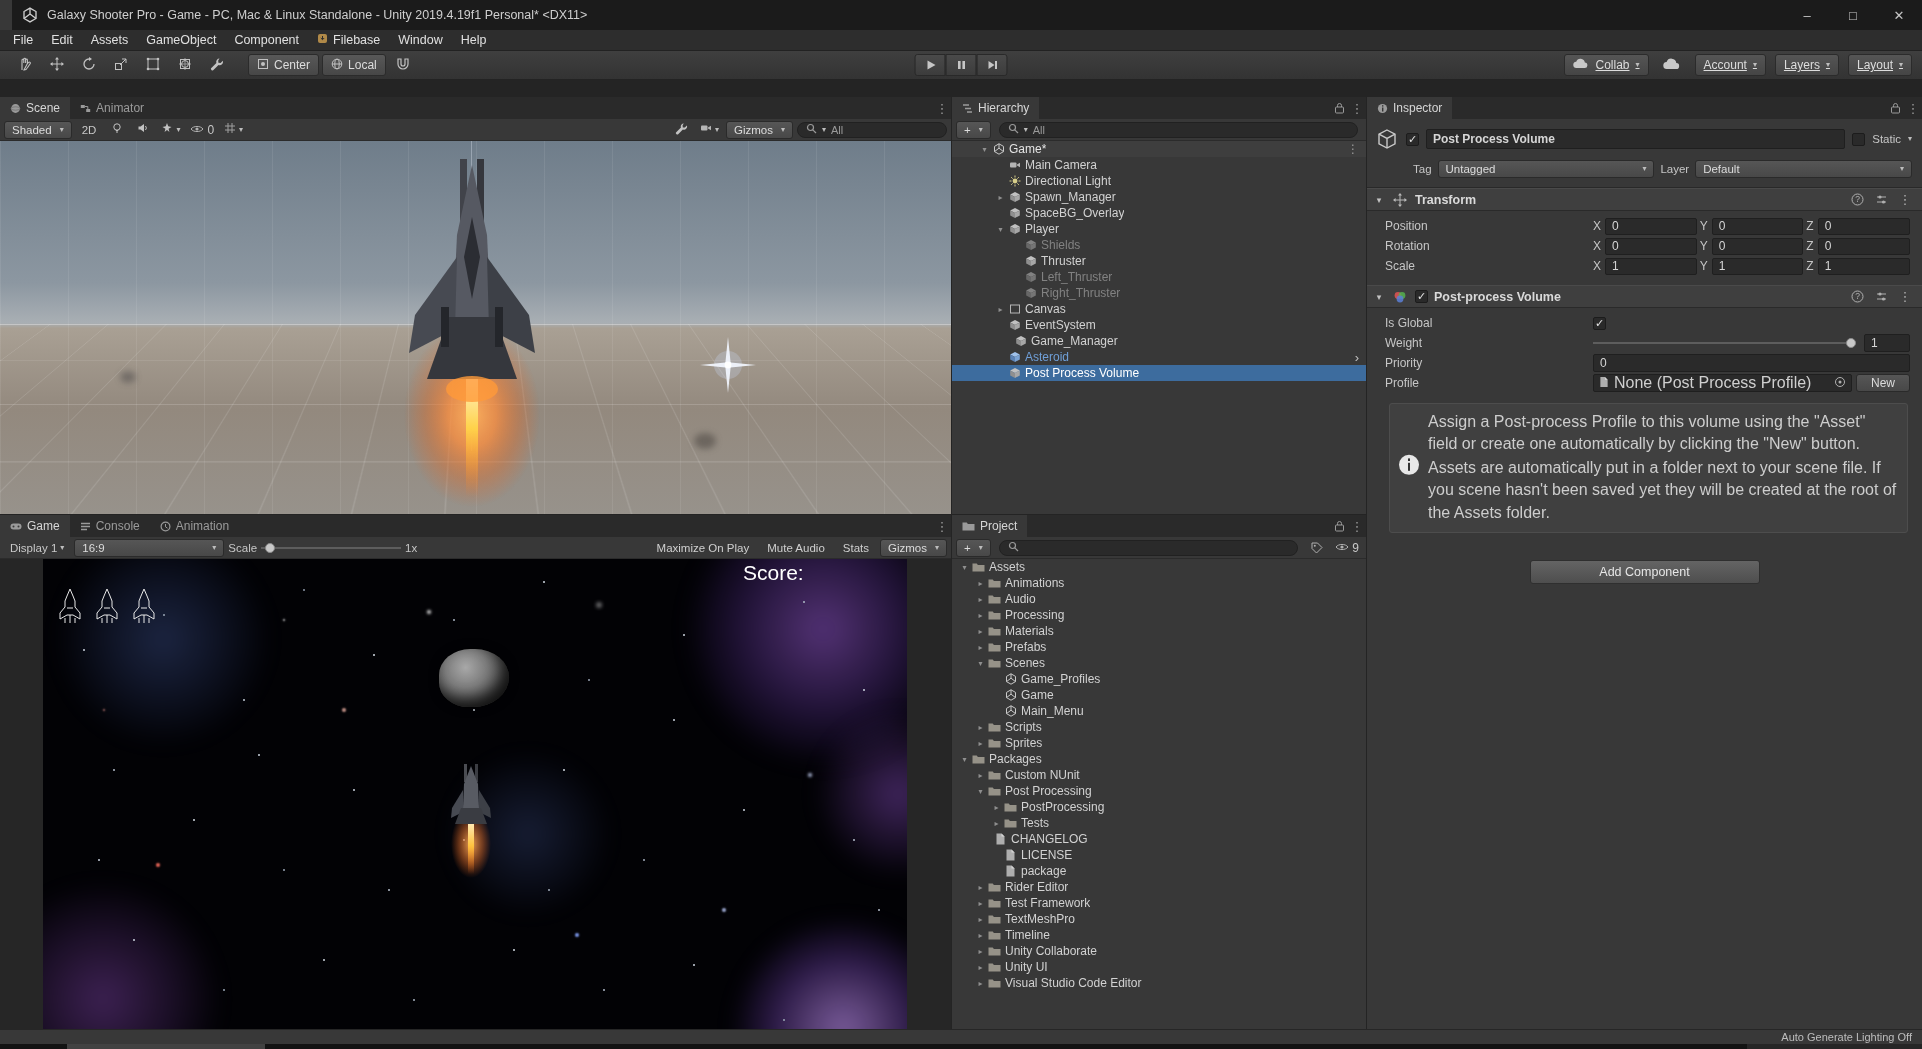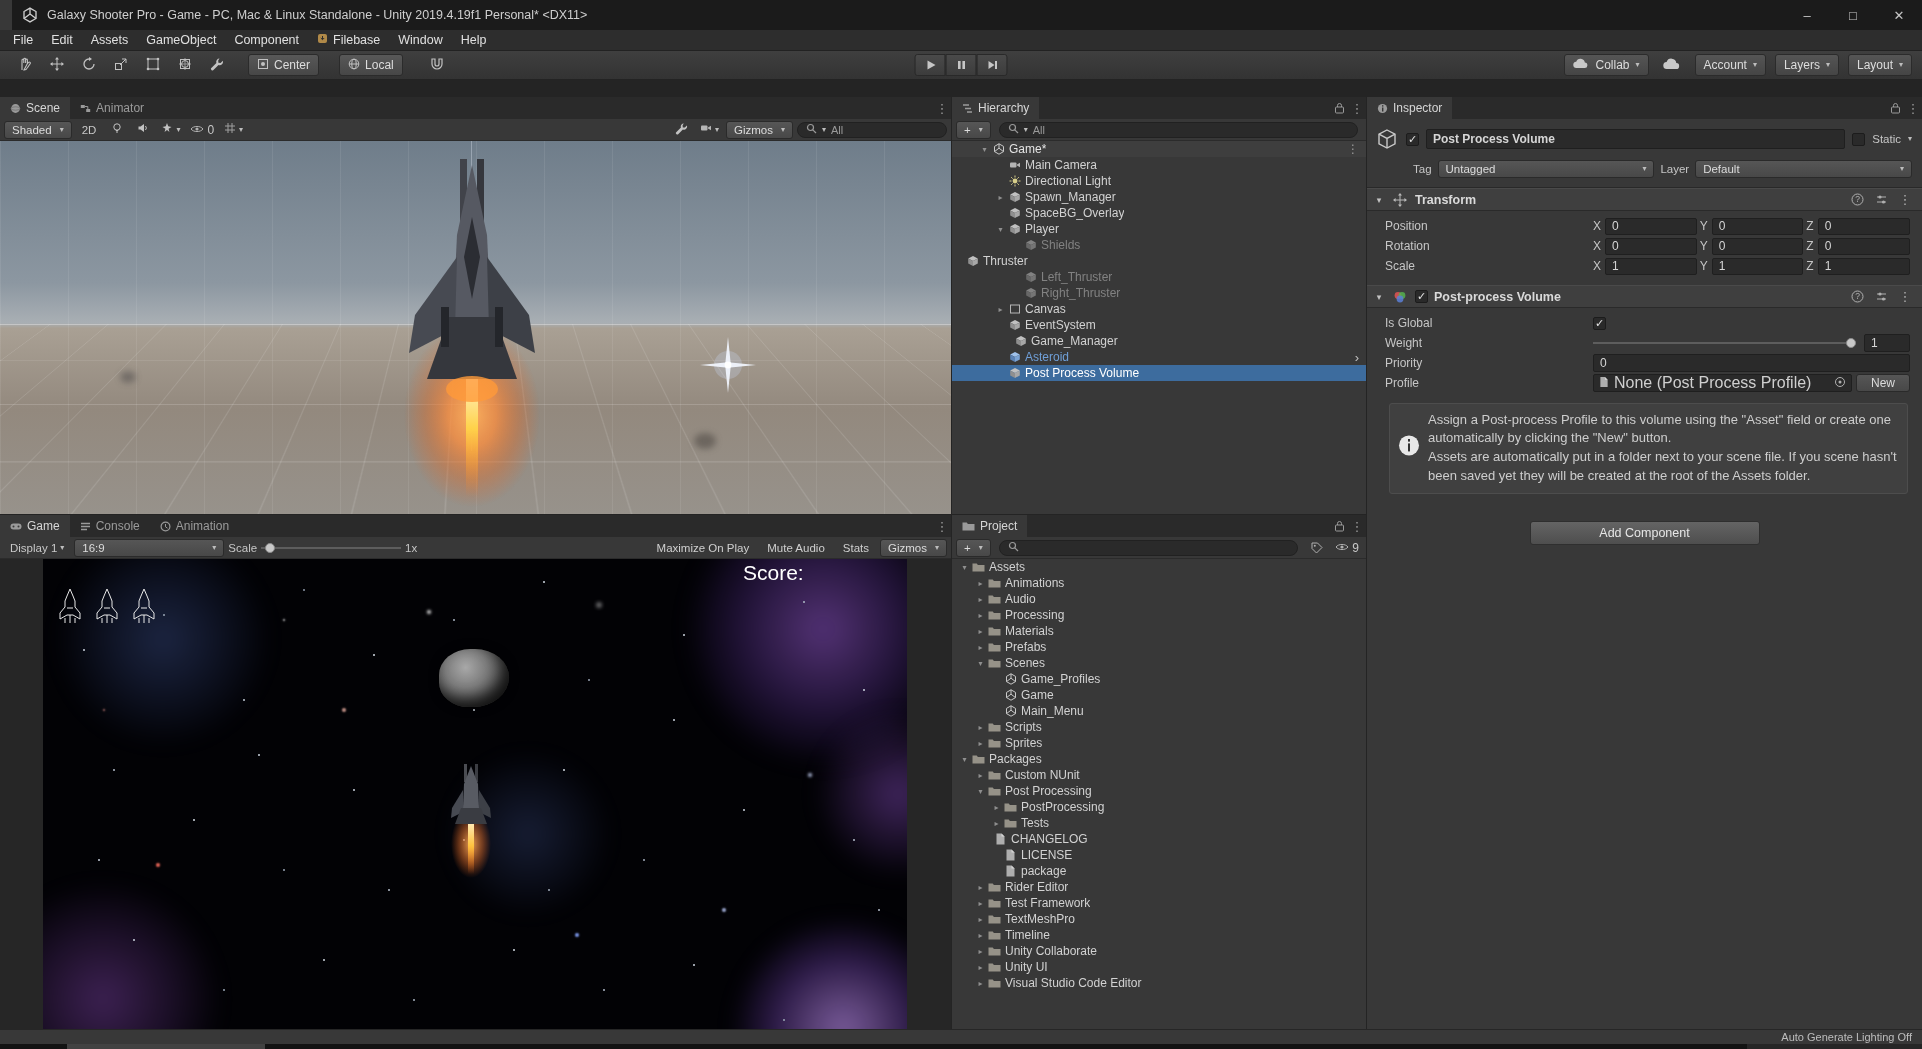--- a/index.html
+++ b/index.html
@@ -17,32 +17,32 @@
   
   .menubar{position:absolute;top:30px;left:0;right:0;height:21px;background:#2d2d2d;border-bottom:1px solid #222;
            display:flex;align-items:center;padding-left:4px;}
   .menu-item{padding:0 9px;height:100%;display:flex;align-items:center;gap:5px;font-size:12.5px;color:#e0e0e0;}
 
   
   .unitoolbar{position:absolute;top:51px;left:0;right:0;height:29px;background:linear-gradient(#3f3f3f,#333);
               border-bottom:1px solid #232323;display:flex;align-items:center;padding:0 10px;}
   .tool-group{display:flex;gap:2px;}
   .tool-btn{width:30px;height:22px;display:flex;align-items:center;justify-content:center;border-radius:3px;}
-  .pivot-group{display:flex;gap:20px;margin-left:16px;align-items:center;}
+  .pivot-group{display:flex;gap:3px;margin-left:16px;align-items:center;}
   .tb-btn{height:22px;padding:0 8px;background:linear-gradient(#585858,#474747);border:1px solid #2b2b2b;
           border-radius:3px;color:#ddd;font-size:12px;display:flex;align-items:center;gap:5px;}
   .tb-iconbtn{width:28px;height:22px;display:flex;align-items:center;justify-content:center;border-radius:3px;}
   .play-group{position:absolute;left:50%;transform:translateX(-50%);display:flex;}
   .play-btn{width:31px;height:22px;background:linear-gradient(#4a4a4a,#3c3c3c);border:1px solid #292929;
             display:flex;align-items:center;justify-content:center;}
   .play-btn:first-child{border-radius:3px 0 0 3px;}
   .play-btn:last-child{border-radius:0 3px 3px 0;}
   .right-group{margin-left:auto;display:flex;gap:9px;align-items:center;}
   .tb-drop{height:22px;padding:0 8px;background:linear-gradient(#555,#454545);border:1px solid #2b2b2b;
-           border-radius:3px;color:#ddd;font-size:12px;display:flex;align-items:center;gap:6px;}
+           border-radius:3px;color:#ddd;font-size:12px;display:flex;align-items:center;gap:6px;text-decoration:underline;}
   .caret{font-size:8px;color:#bdbdbd;line-height:1;}
 
   
   .main-bg{position:absolute;left:0;top:80px;width:1922px;height:949px;background:#242424;}
   .panel{position:absolute;background:#383838;overflow:hidden;margin-top:17px;}
   #scene-panel{left:0;top:80px;width:951px;height:417px;}
   #game-panel{left:0;top:498px;width:951px;height:531px;}
   #hier-panel{left:952px;top:80px;width:414px;height:417px;}
   #proj-panel{left:952px;top:498px;width:414px;height:531px;}
   #insp-panel{left:1367px;top:80px;width:555px;height:949px;}
@@ -162,21 +162,21 @@
   .islider .track{position:absolute;left:0;right:0;top:8px;height:2px;background:#5d5d5d;}
   .islider .knob{position:absolute;right:0;top:4px;width:10px;height:10px;border-radius:50%;background:#c8c8c8;border:1px solid #8a8a8a;}
   .field.wsmall{width:46px;flex:none;}
   .field.grow{flex:1;}
   .objfield{flex:1;height:18px;background:#2a2a2a;border:1px solid #1f1f1f;border-radius:2px;display:flex;
             align-items:center;gap:5px;padding:0 5px;}
   .oftext{flex:1;color:#cfcfcf;white-space:nowrap;overflow:hidden;font-size:16px;}
   .newbtn{width:54px;height:18px;margin-left:4px;background:linear-gradient(#565656,#484848);border:1px solid #2a2a2a;
           border-radius:3px;display:flex;align-items:center;justify-content:center;color:#dcdcdc;font-size:12px;}
   .helpbox{position:relative;margin:10px 2px 0 4px;background:#404040;border:1px solid #4d4d4d;border-radius:3px;
-           padding:6px 10px 7px 38px;color:#cdcdcd;font-size:13px;line-height:1.4;}
+           padding:6px 10px 7px 38px;color:#cdcdcd;font-size:16px;line-height:1.4;}
   .info-ic{position:absolute;left:8px;top:50%;transform:translateY(-50%);}
   .hl{margin:1px 0;}
   .addcomp{width:230px;height:24px;margin:18px auto 0;background:linear-gradient(#646464,#4e4e4e);
            border:1px solid #2f2f2f;border-radius:3px;display:flex;align-items:center;justify-content:center;
            color:#e6e6e6;font-size:12.5px;}
 
   
   .statusbar{position:absolute;left:0;top:1029px;width:1922px;height:15px;background:#383838;border-top:1px solid #262626;}
   .status-right{position:absolute;right:10px;top:1px;font-size:11px;color:#bdbdbd;}
   .taskbar{position:absolute;left:0;top:1044px;width:1922px;height:5px;background:#131313;}
@@ -696,21 +696,21 @@
             <span class="tarrow"></span>
             <span class="ticon">
               <svg width="12" height="12" viewBox="0 0 12 12">
                 <path fill="#c0c0c0" d="M6 1l4.8 2.4L6 5.9 1.2 3.4z"></path>
                 <path fill="#8f8f8f" d="M1.2 3.4L6 5.9v5L1.2 8.4z"></path>
                 <path fill="#a7a7a7" d="M10.8 3.4L6 5.9v5l4.8-2.5z"></path>
               </svg>
             </span>
             <span class="tlabel">Shields</span>
           </div>
-          <div class="trow" style="">
+          <div class="trow" style="padding-left: 58px;">
             <span class="tarrow"></span>
             <span class="ticon">
               <svg width="12" height="12" viewBox="0 0 12 12">
                 <path fill="#c0c0c0" d="M6 1l4.8 2.4L6 5.9 1.2 3.4z"></path>
                 <path fill="#8f8f8f" d="M1.2 3.4L6 5.9v5L1.2 8.4z"></path>
                 <path fill="#a7a7a7" d="M10.8 3.4L6 5.9v5l4.8-2.5z"></path>
               </svg>
             </span>
             <span class="tlabel">Thruster</span>
           </div>

